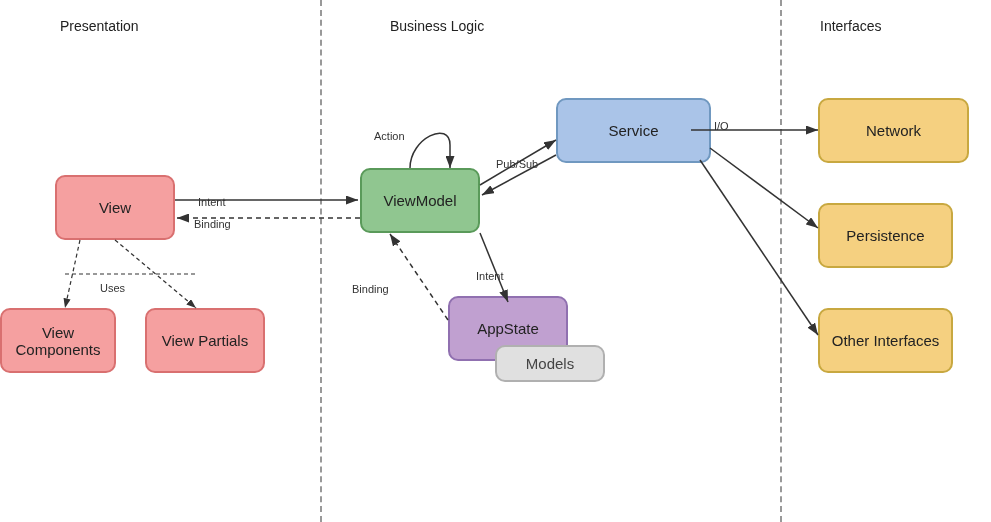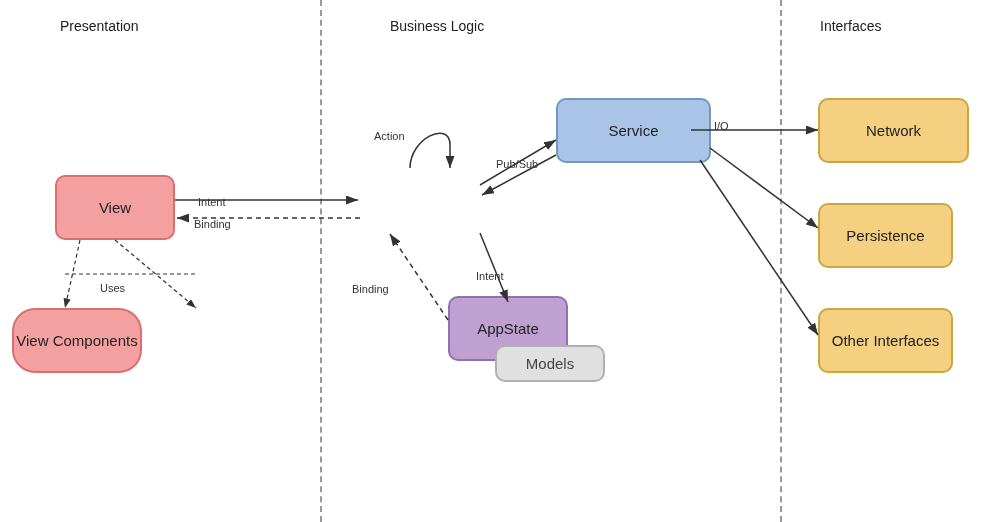--- a/index.html
+++ b/index.html
@@ -110,25 +110,31 @@
   <div class="section-title" style="left: 390px;">Business Logic</div>
   <div class="section-title" style="left: 820px;">Interfaces</div>
 
   <div class="divider" style="left: 320px;"></div>
   <div class="divider" style="left: 780px;"></div>
 
   <div class="box box-red" style="left:55px; top:175px; width:120px; height:65px;">
     <span>View</span>
   </div>
 
-  <div class="box box-red" style="left:12px; top:308px; width:130px; height:65px;border-radius:23px;">
+  <div class="box box-red" style="left:0px; top:308px; width:116px; height:65px;">
     <span>View Components</span>
   </div>
 
-
+  <div class="box box-red" style="left:145px; top:308px; width:120px; height:65px;">
+    <span>View Partials</span>
+  </div>
+
+  <div class="box box-green" style="left:360px; top:168px; width:120px; height:65px;">
+    <span>ViewModel</span>
+  </div>
 
   <div class="box box-blue" style="left:556px; top:98px; width:155px; height:65px;">
     <span>Service</span>
   </div>
 
   <div class="box box-purple" style="left:448px; top:296px; width:120px; height:65px;">
     <span>AppState</span>
   </div>
 
   <div class="box box-gray" style="left:495px; top:345px; width:110px; height:37px; z-index:0;">

